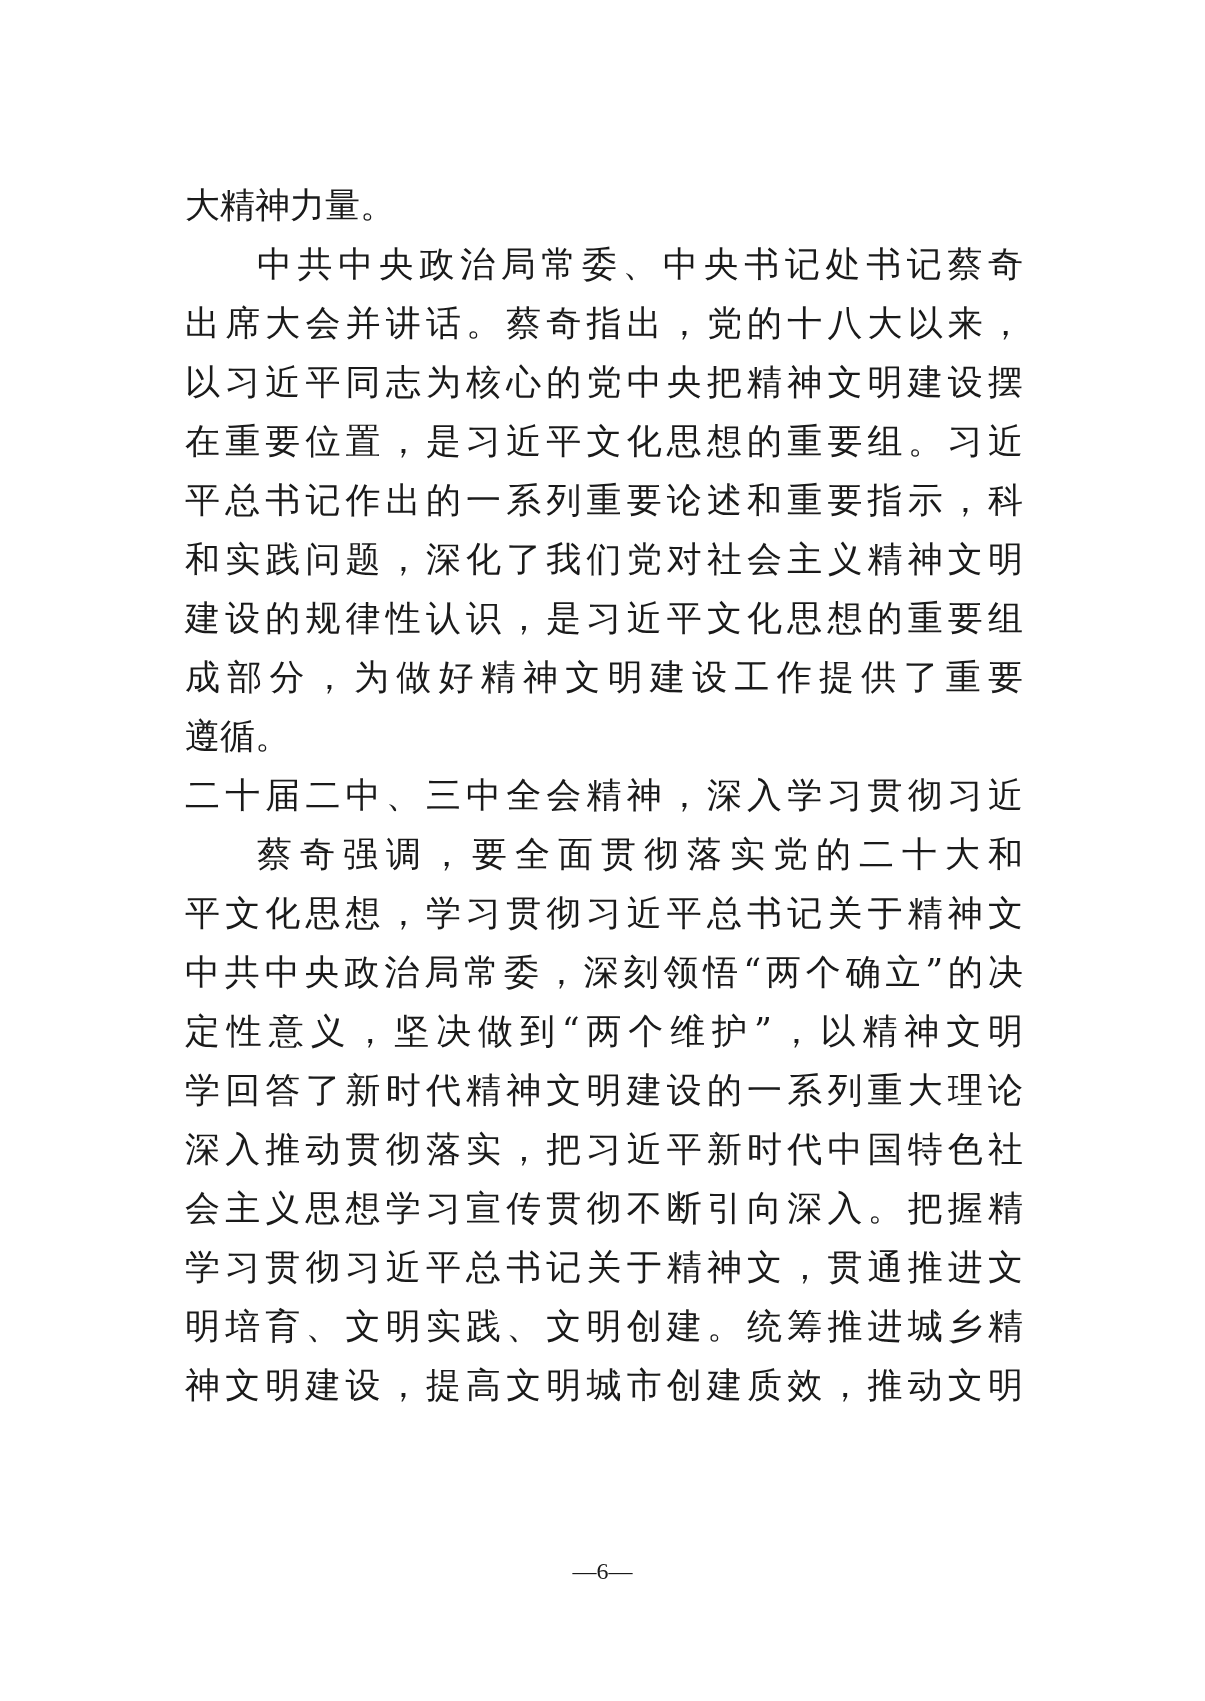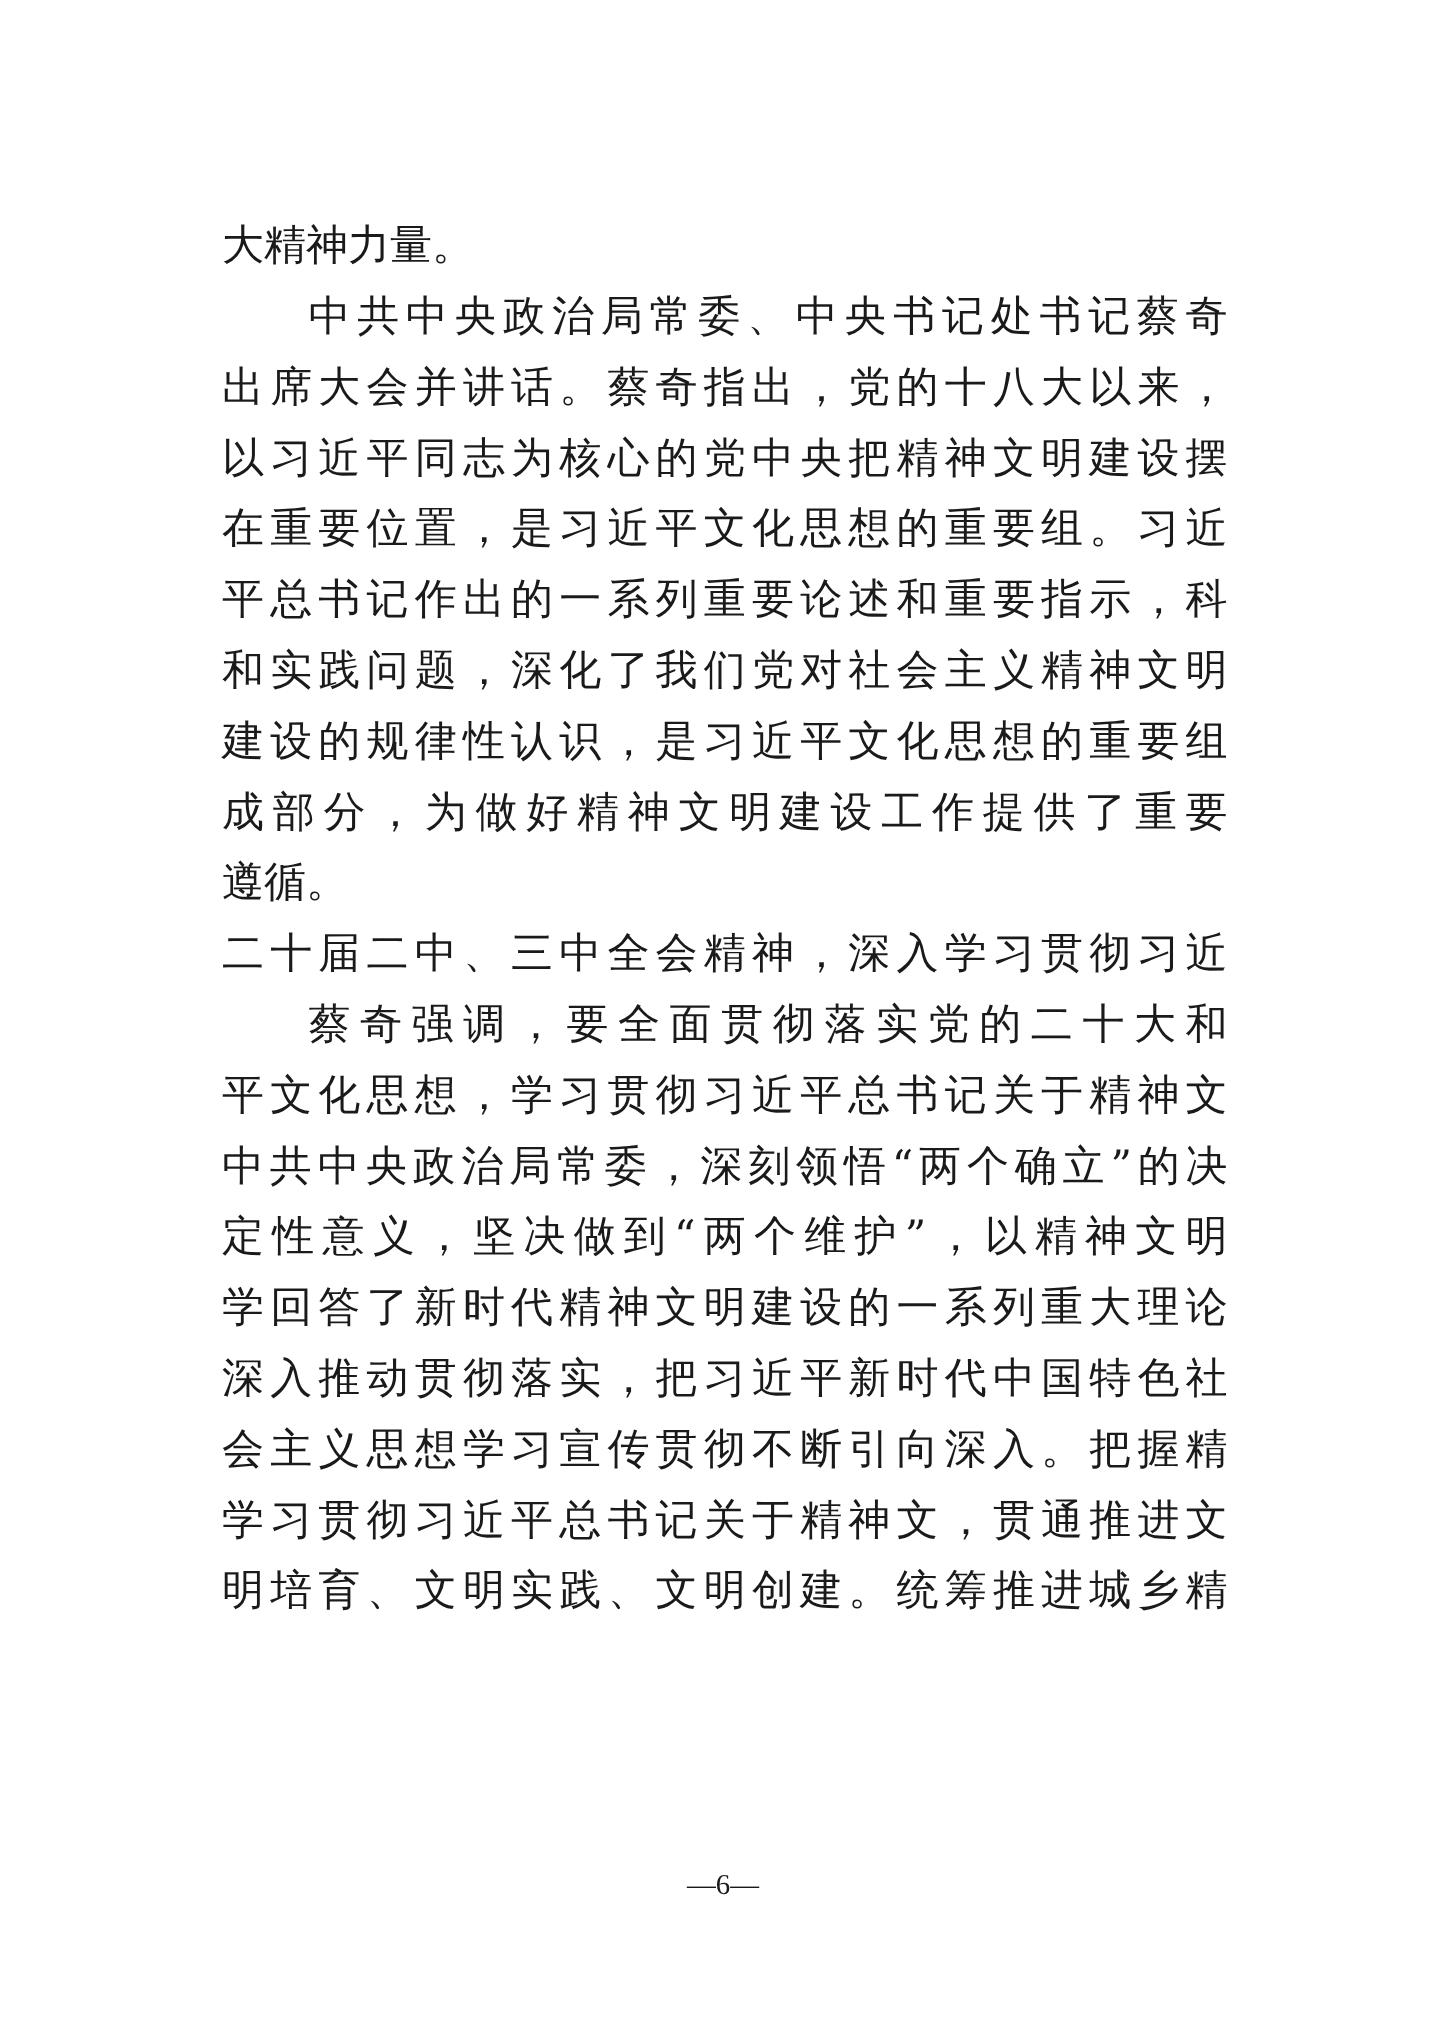--- a/index.html
+++ b/index.html
@@ -42,16 +42,17 @@
     <div class="line">二十届二中、三中全会精神，深入学习贯彻习近</div>
     <div class="line indent">蔡奇强调，要全面贯彻落实党的二十大和</div>
     <div class="line">平文化思想，学习贯彻习近平总书记关于精神文</div>
     <div class="line">中共中央政治局常委，深刻领悟“两个确立”的决</div>
     <div class="line">定性意义，坚决做到“两个维护”，以精神文明</div>
     <div class="line">学回答了新时代精神文明建设的一系列重大理论</div>
     <div class="line">深入推动贯彻落实，把习近平新时代中国特色社</div>
     <div class="line">会主义思想学习宣传贯彻不断引向深入。把握精</div>
     <div class="line">学习贯彻习近平总书记关于精神文，贯通推进文</div>
     <div class="line">明培育、文明实践、文明创建。统筹推进城乡精</div>
+    <div class="line">神文明建设，提高文明城市创建质效，推动文明</div>
   </div>
 
   <div class="page-number">—6—</div>
 </div>
 
 </body></html>

